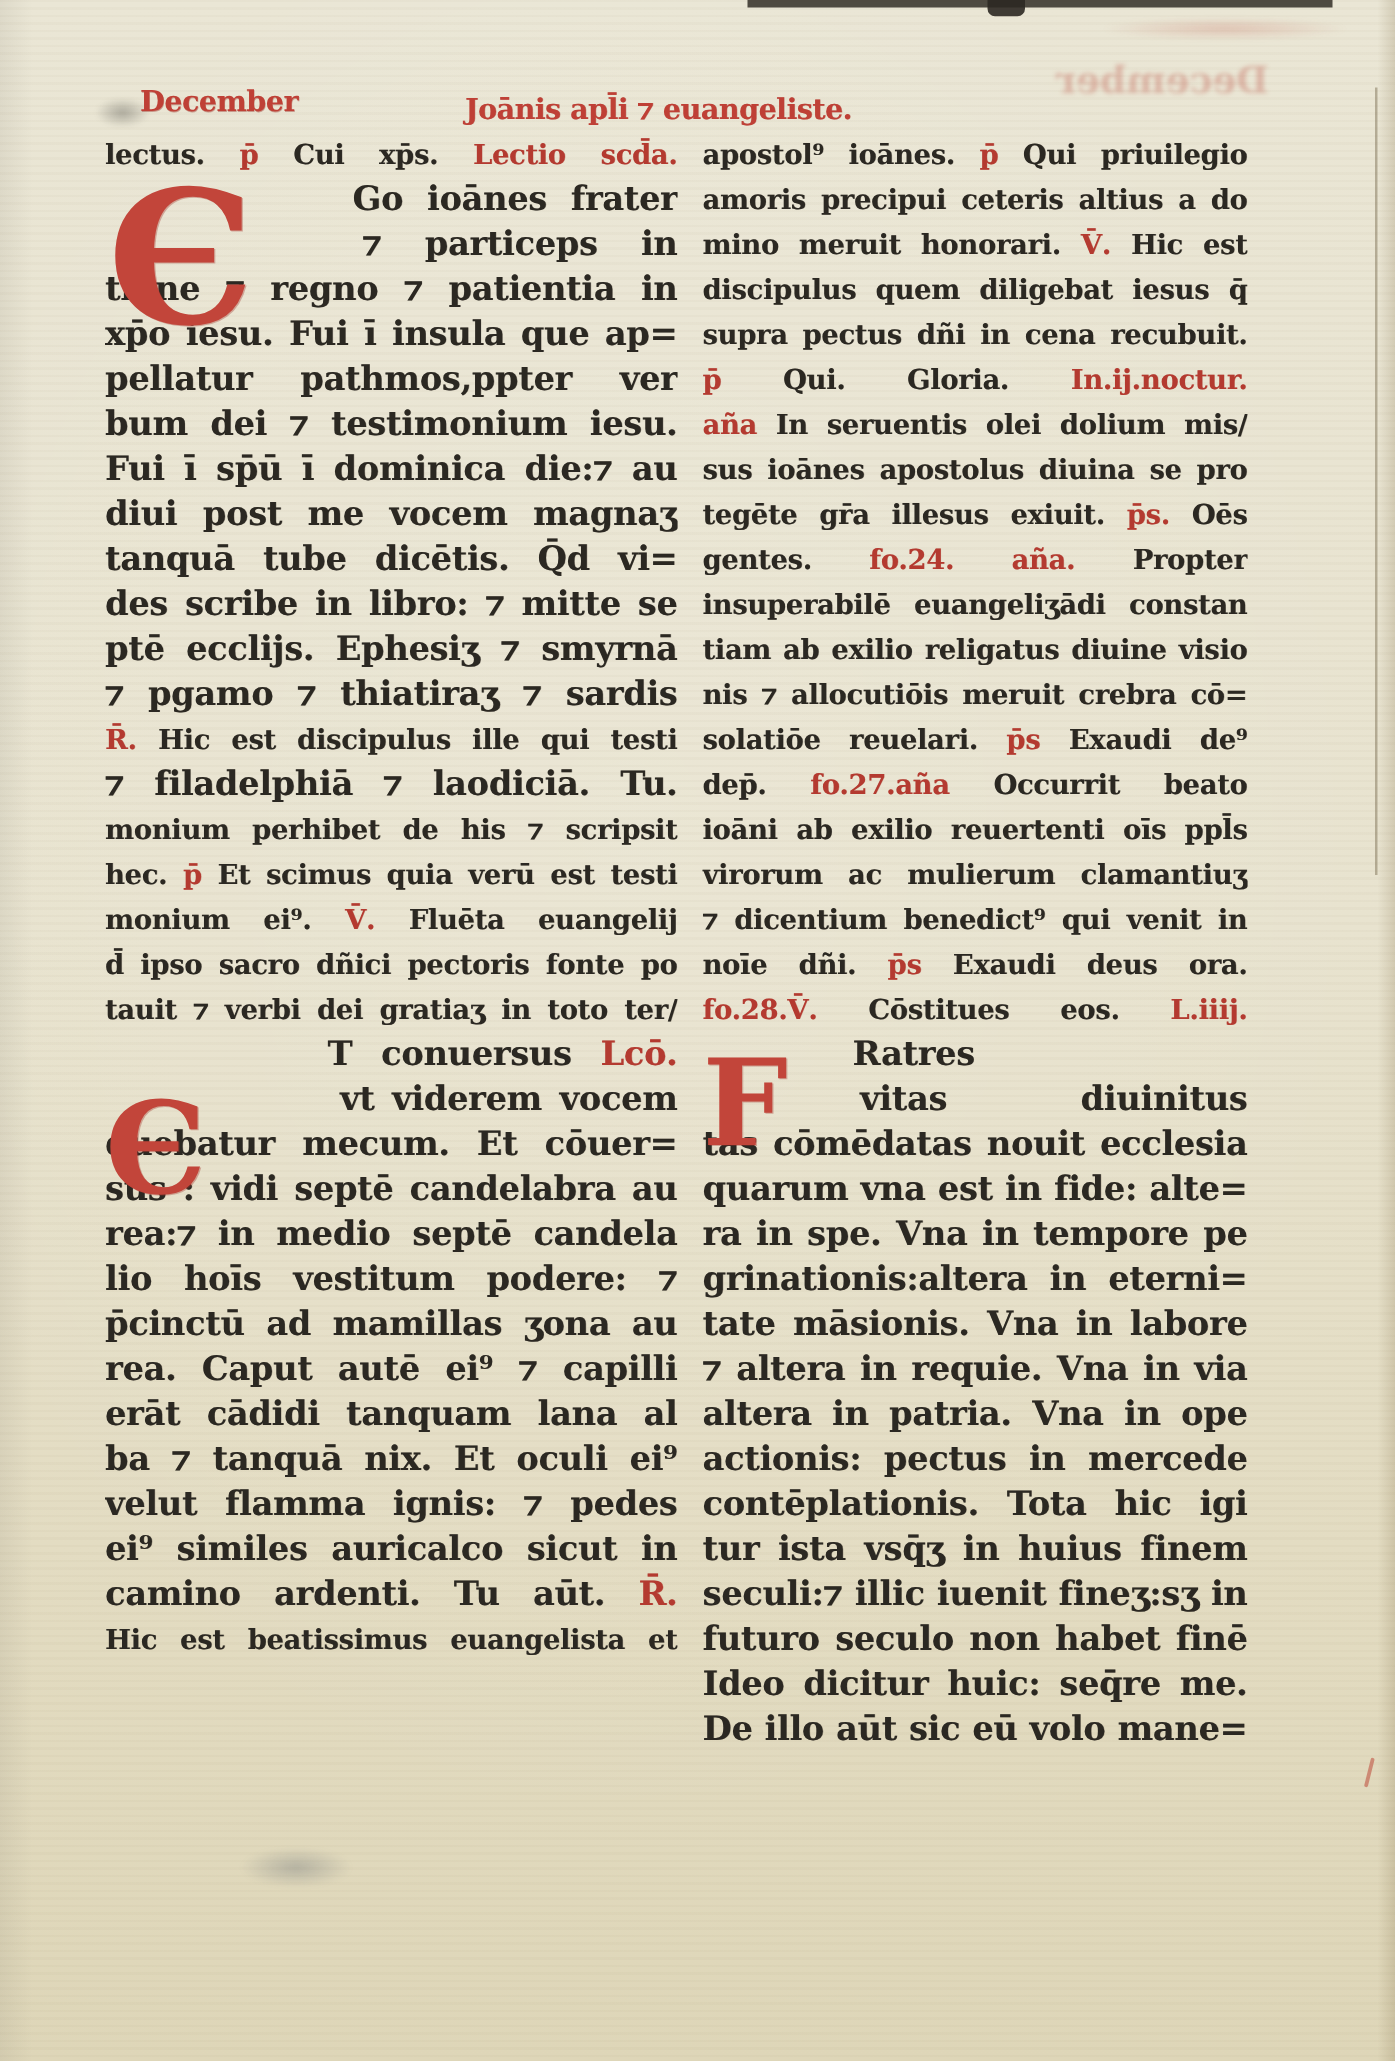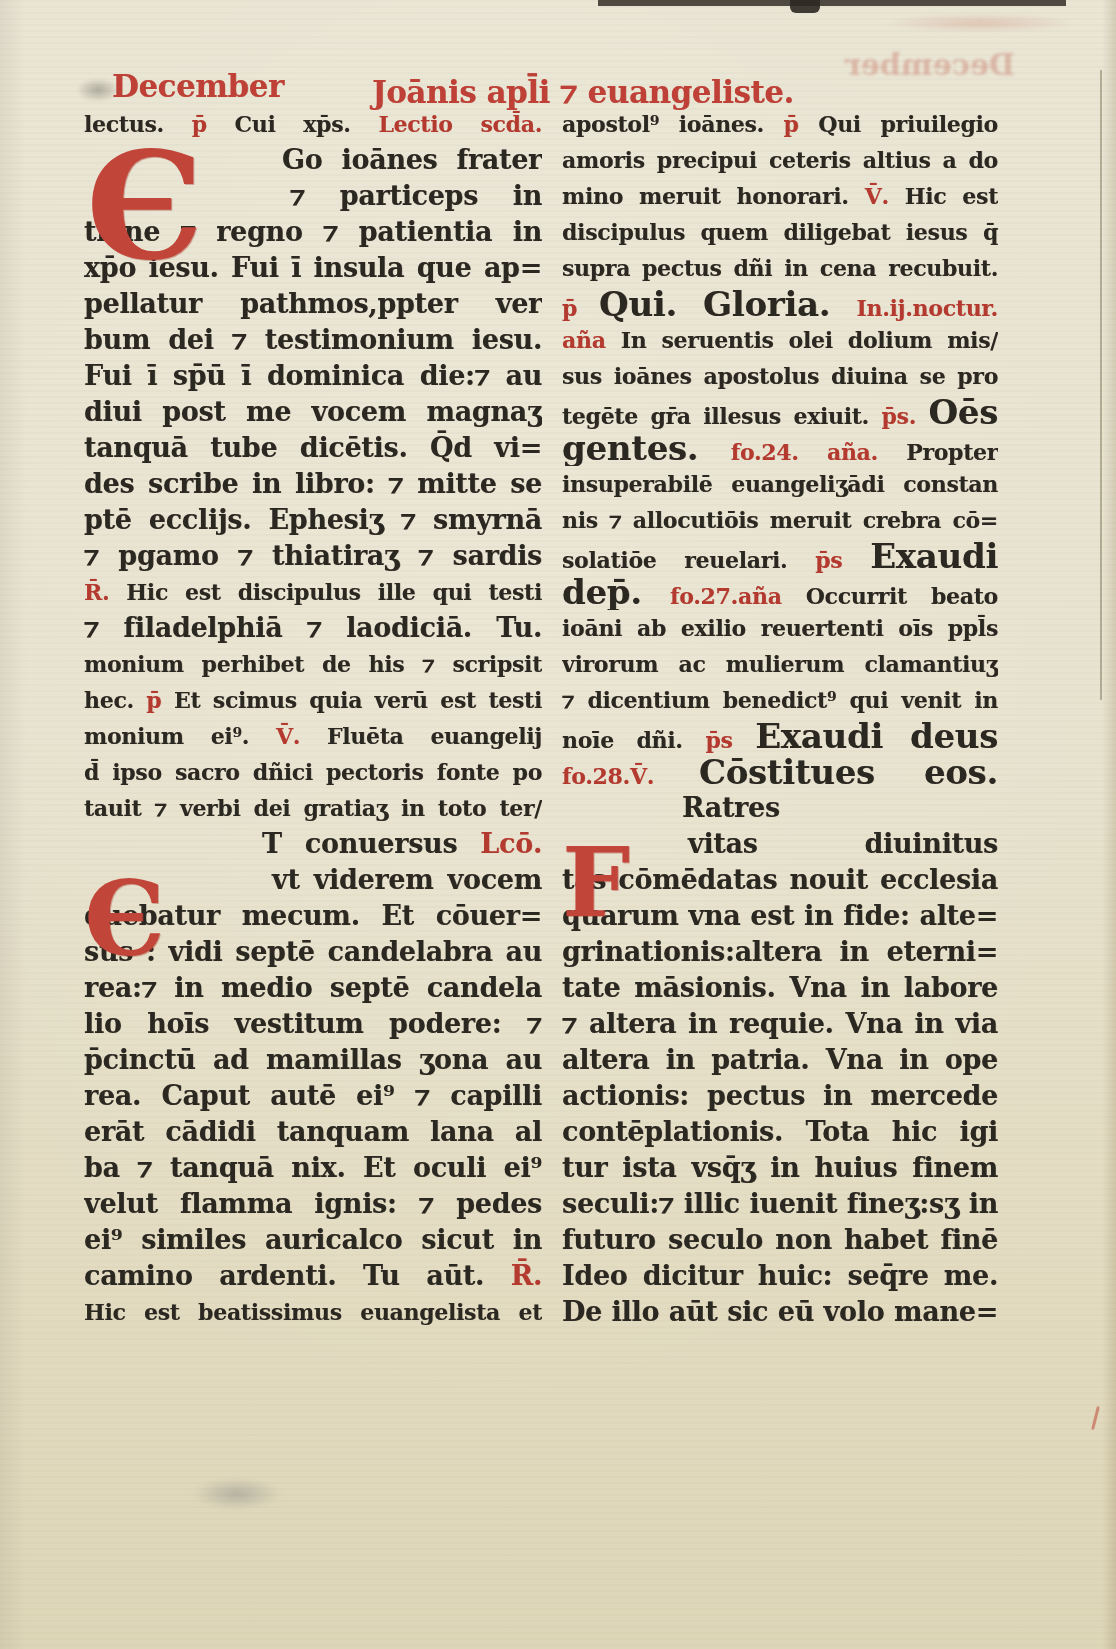--- a/index.html
+++ b/index.html
@@ -16,36 +16,36 @@
       linear-gradient(180deg,#eae6d5 0%, #e8e3cf 45%, #e3dcc2 75%, #ded6b8 100%);
   }
   .page::before{ 
     content:'';position:absolute;left:0;top:0;width:26px;height:100%;
     background:linear-gradient(90deg, rgba(110,105,95,.10), rgba(0,0,0,0));
   }
   .page::after{ 
     content:'';position:absolute;right:0;top:0;width:14px;height:100%;
     background:linear-gradient(270deg, rgba(120,100,60,.20), rgba(0,0,0,0));
   }
-  .hdr{position:absolute;font-size:31px;letter-spacing:-0.5px;color:#bf4036;
+  .hdr{position:absolute;font-size:23px;letter-spacing:-0.5px;color:#bf4036;
        text-shadow:0.4px 0.4px 0 rgba(150,40,30,.4);}
   #hdr-month{left:112px;top:68px;}
   #hdr-title{left:372px;top:70px;}
   .col{position:absolute;top:106px;}
   #col-left{left:84px;width:458px;}
   #col-right{left:562px;width:436px;}
   .line{
     height:36px;line-height:36px;overflow:hidden;
     text-align:justify;text-align-last:justify;
     color:#2b2822;letter-spacing:-0.3px;
     text-shadow:0.35px 0.35px 0 rgba(45,35,25,.35);
   }
   .lg{font-size:27px;}
   .sm{font-size:22px;}
-  .line .big{font-size:34px;}
+  .line .big{font-size:22px;}
   .red{color:#b43a30;text-shadow:0.35px 0.35px 0 rgba(160,45,35,.35);}
   .dropcap{
     position:absolute;color:#c2453a;line-height:.82;z-index:2;
     text-shadow:1px 1px 0 rgba(160,50,40,.35);
   }
   #dc1{left:2px;top:40px;font-size:148px;}
   #dc2{left:0px;top:772px;font-size:102px;}
   #dc3{left:0px;top:738px;font-size:96px;}
   
   .art{position:absolute;pointer-events:none;}
@@ -131,32 +131,34 @@
         <div class="line sm"><span class="">amoris precipui ceteris altius a do</span></div>
         <div class="line sm"><span class="">mino meruit honorari. </span><span class="red ">V̄. </span><span class="">Hic est</span></div>
         <div class="line sm"><span class="">discipulus quem diligebat iesus q̄</span></div>
         <div class="line sm"><span class="">supra pectus dñi in cena recubuit.</span></div>
         <div class="line sm"><span class="red ">p̄ </span><span class="big">Qui. Gloria. </span><span class="red ">In.ij.noctur.</span></div>
         <div class="line sm"><span class="red ">aña </span><span class="">In seruentis olei dolium mis/</span></div>
         <div class="line sm"><span class="">sus ioānes apostolus diuina se pro</span></div>
         <div class="line sm"><span class="">tegēte gr̄a illesus exiuit. </span><span class="red ">p̄s. </span><span class="big">Oēs</span></div>
         <div class="line sm"><span class="big">gentes. </span><span class="red ">fo.24. aña. </span><span class="">Propter</span></div>
         <div class="line sm"><span class="">insuperabilē euangeliʒādi constan</span></div>
+        <div class="line sm"><span class="">tiam ab exilio religatus diuine visio</span></div>
         <div class="line sm"><span class="">nis ⁊ allocutiōis meruit crebra cō=</span></div>
         <div class="line sm"><span class="">solatiōe reuelari. </span><span class="red ">p̄s </span><span class="big">Exaudi de⁹</span></div>
         <div class="line sm"><span class="big">dep̄. </span><span class="red ">fo.27.aña </span><span class="">Occurrit beato</span></div>
         <div class="line sm"><span class="">ioāni ab exilio reuertenti oīs ppl̄s</span></div>
         <div class="line sm"><span class="">virorum ac mulierum clamantiuʒ</span></div>
         <div class="line sm"><span class="">⁊ dicentium benedict⁹ qui venit in</span></div>
         <div class="line sm"><span class="">noīe dñi. </span><span class="red ">p̄s </span><span class="big">Exaudi deus ora.</span></div>
         <div class="line sm"><span class="red ">fo.28.V̄. </span><span class="big">Cōstitues eos. </span><span class="red big">L.iiij.</span></div>
         <div class="line lg" style="padding-left: 120px;"><span class="">Ratres charissimi:duas</span></div>
         <div class="line lg" style="padding-left: 126px;"><span class="">vitas diuinitus predica</span></div>
         <div class="line lg"><span class="">tas cōmēdatas nouit ecclesia</span></div>
         <div class="line lg"><span class="">quarum vna est in fide: alte=</span></div>
+        <div class="line lg"><span class="">ra in spe. Vna in tempore pe</span></div>
         <div class="line lg"><span class="">grinationis:altera in eterni=</span></div>
         <div class="line lg"><span class="">tate māsionis. Vna in labore</span></div>
         <div class="line lg"><span class="">⁊ altera in requie. Vna in via</span></div>
         <div class="line lg"><span class="">altera in patria. Vna in ope</span></div>
         <div class="line lg"><span class="">actionis: pectus in mercede</span></div>
         <div class="line lg"><span class="">contēplationis. Tota hic igi</span></div>
         <div class="line lg"><span class="">tur ista vsq̄ʒ in huius finem</span></div>
         <div class="line lg"><span class="">seculi:⁊ illic iuenit fineʒ:sʒ in</span></div>
         <div class="line lg"><span class="">futuro seculo non habet finē</span></div>
         <div class="line lg"><span class="">Ideo dicitur huic: seq̄re me.</span></div>

